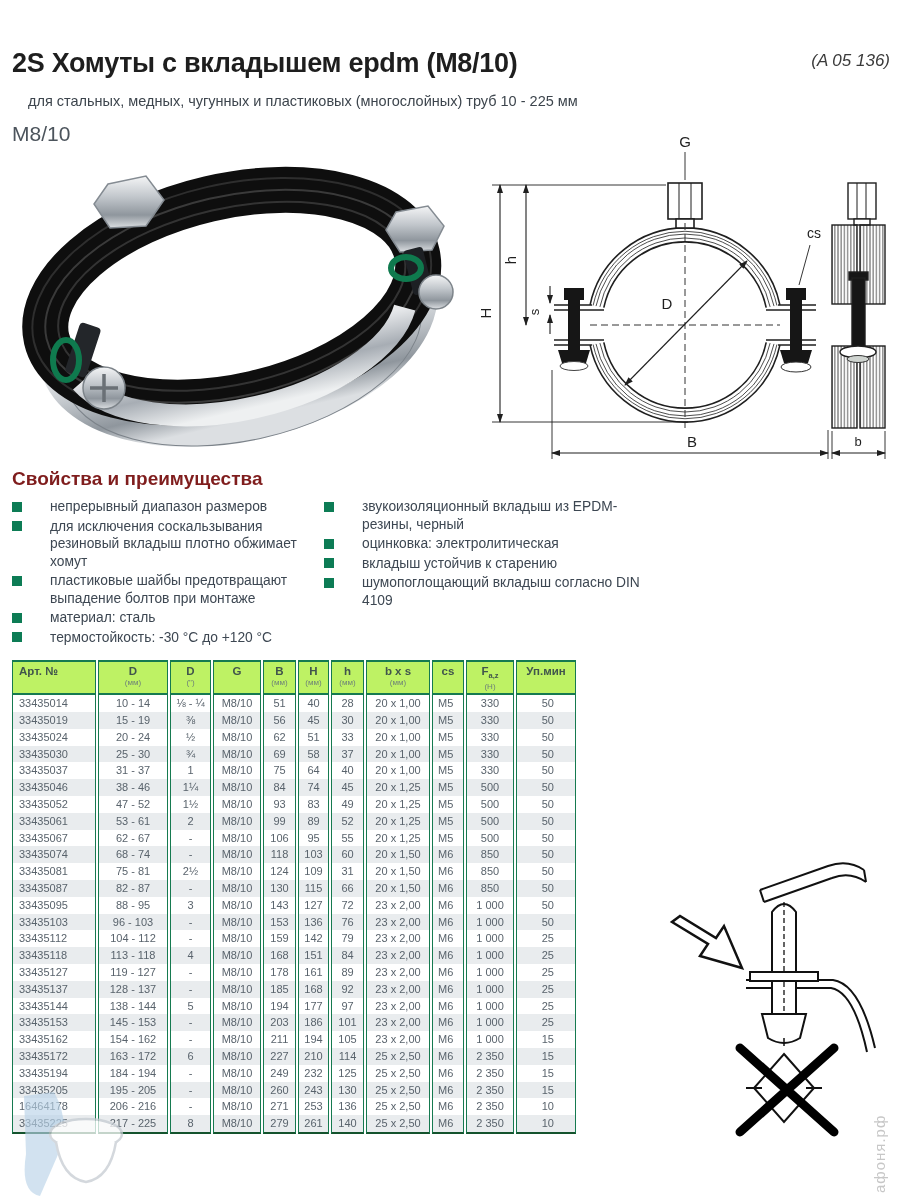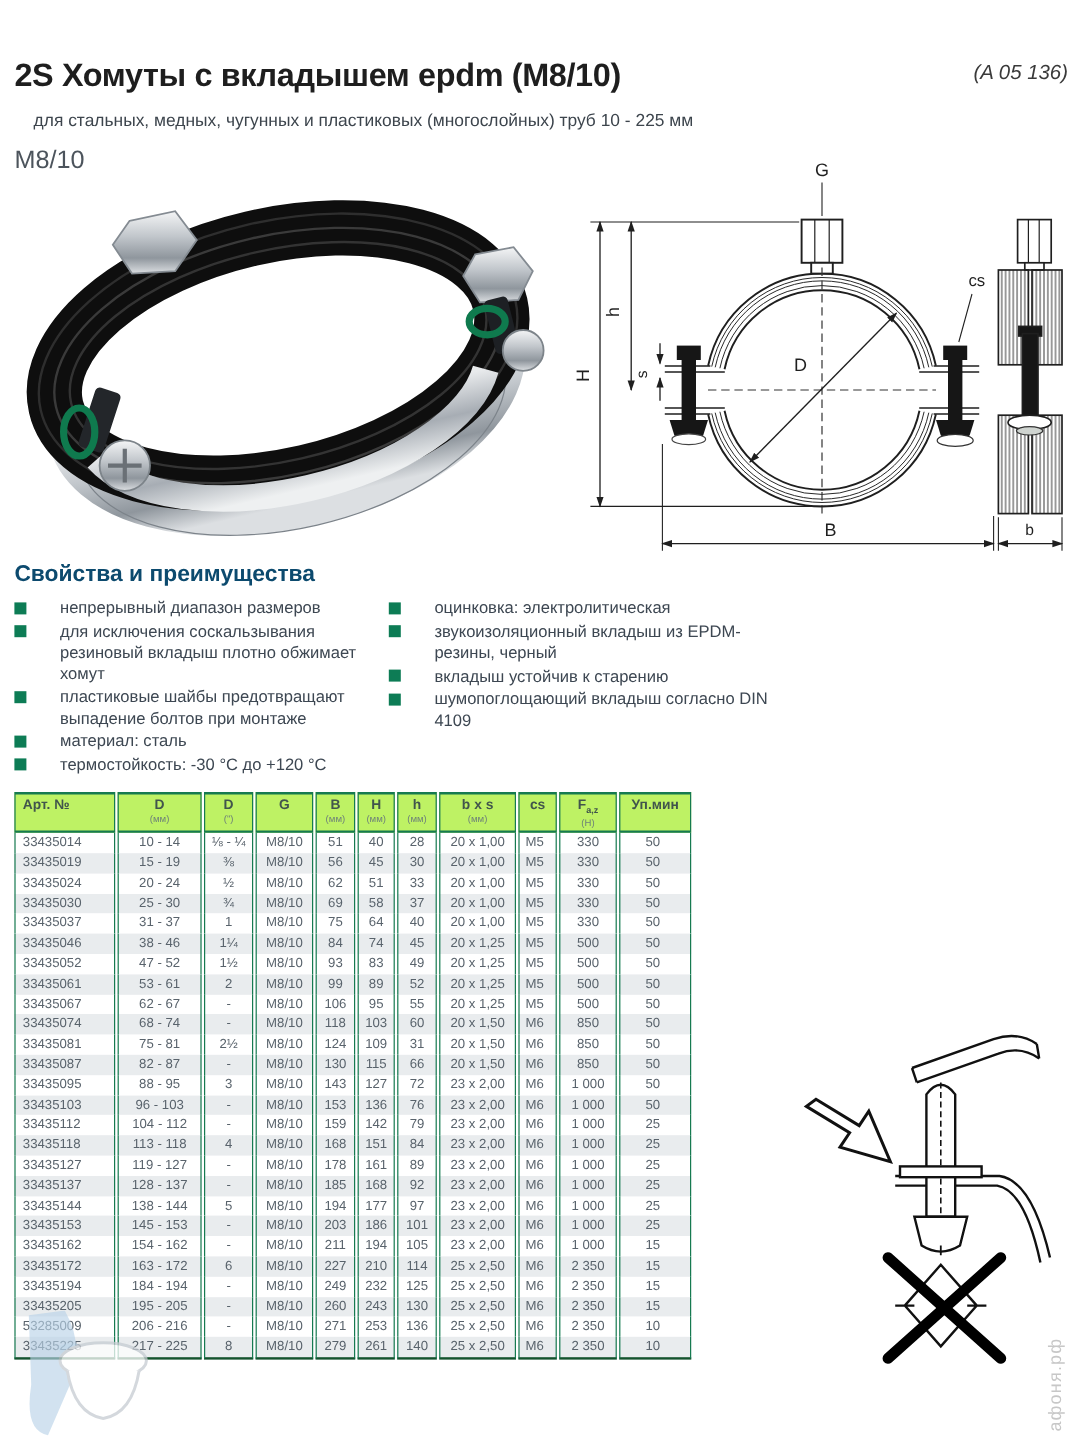--- a/index.html
+++ b/index.html
@@ -14,21 +14,21 @@
   .subtitle{position:absolute;left:12px;top:93px;font-size:14.5px;color:#3d454d;margin-left:16px;}
   .variant{position:absolute;left:12px;top:122px;font-size:21px;color:#4c545c;}
 
   
   .photo{position:absolute;left:8px;top:156px;width:452px;height:308px;}
   .drawing{position:absolute;left:462px;top:128px;width:430px;height:340px;}
   .install{position:absolute;left:628px;top:856px;width:260px;height:330px;}
 
   
   .features{position:absolute;left:12px;top:468px;width:660px;}
-  .features h2{margin:0 0 8px 0;font-size:19px;font-weight:700;color:#0c4a6e;}
+  .features h2{margin:0 0 8px 0;font-size:19px;font-weight:700;color:#7f1d1d;}
   .fcols{display:flex;gap:24px;}
   .fcols ul{list-style:none;margin:0;padding:0;font-size:13.8px;line-height:17.5px;color:#3d4752;}
   #features-left-list{width:288px;}
   #features-right-list{width:332px;}
   .fcols li{position:relative;padding-left:38px;margin-bottom:2px;}
   .fcols li::before{content:"";position:absolute;left:0;top:3.5px;width:10px;height:10px;background:#0d7c55;}
 
   
   #size-table{position:absolute;left:10px;top:660px;width:568px;border-collapse:separate;
               border-spacing:2px 0;table-layout:fixed;font-size:11px;color:#59636c;}
@@ -39,21 +39,21 @@
   #size-table th .l{font-weight:700;font-size:11.5px;color:#41554c;line-height:13px;display:block;}
   #size-table th .l sub{font-size:7.5px;}
   #size-table th .u{font-size:8px;font-weight:400;color:#6e8278;line-height:9px;min-height:9px;display:block;}
   #size-table td{border-left:1px solid #167a50;border-right:1px solid #167a50;
                  padding:1px 5px;line-height:14.8px;white-space:nowrap;overflow:hidden;
                  box-sizing:border-box;text-align:center;}
   #size-table tbody tr:nth-child(even){background:#e9ecee;}
   #size-table tbody tr:last-child td{border-bottom:2px solid #14532d;}
   #size-table td:nth-child(1){text-align:left;padding-left:6px;margin-top:16px;}
   #size-table td:nth-child(9){text-align:left;}
-  #size-table td:nth-child(11){text-align:center;padding-right:9px;}
+  #size-table td:nth-child(11){text-align:right;padding-right:21px;}
 
   
   .wm-logo{position:absolute;left:14px;top:1092px;width:115px;height:106px;z-index:5;opacity:.75;}
   .wm-text{position:absolute;right:12px;top:1058px;height:135px;writing-mode:vertical-rl;
            transform:rotate(180deg);font-size:15px;color:#c7c7c7;letter-spacing:1px;z-index:5;}
 
   
   svg text{font-family:"Liberation Sans",sans-serif;}
 </style>
 </head>
@@ -206,22 +206,22 @@
     <h2>Свойства и преимущества</h2>
     <div class="fcols">
       <ul id="features-left-list">
           <li>непрерывный диапазон размеров</li>
           <li>для исключения соскальзывания резиновый вкладыш плотно обжимает хомут</li>
           <li>пластиковые шайбы предотвращают выпадение болтов при монтаже</li>
           <li>материал: сталь</li>
           <li>термостойкость: -30 °C до +120 °C</li>
         </ul>
       <ul id="features-right-list">
+          <li>звукоизоляционный вкладыш из EPDM-резины, черный</li>
           <li>оцинковка: электролитическая</li>
-          <li>звукоизоляционный вкладыш из EPDM-резины, черный</li>
           <li>вкладыш устойчив к старению</li>
           <li>шумопоглощающий вкладыш согласно DIN 4109</li>
         </ul>
     </div>
   </div>
 
   <table id="size-table">
       <colgroup>
         <col style="width: 84px;">
         <col style="width: 70px;">
@@ -590,21 +590,21 @@
           <td>M8/10</td>
           <td>260</td>
           <td>243</td>
           <td>130</td>
           <td>25 x 2,50</td>
           <td>M6</td>
           <td>2 350</td>
           <td>15</td>
         </tr>
         <tr>
-          <td>53285009</td>
+          <td>16464178</td>
           <td>206 - 216</td>
           <td>-</td>
           <td>M8/10</td>
           <td>271</td>
           <td>253</td>
           <td>136</td>
           <td>25 x 2,50</td>
           <td>M6</td>
           <td>2 350</td>
           <td>10</td>

